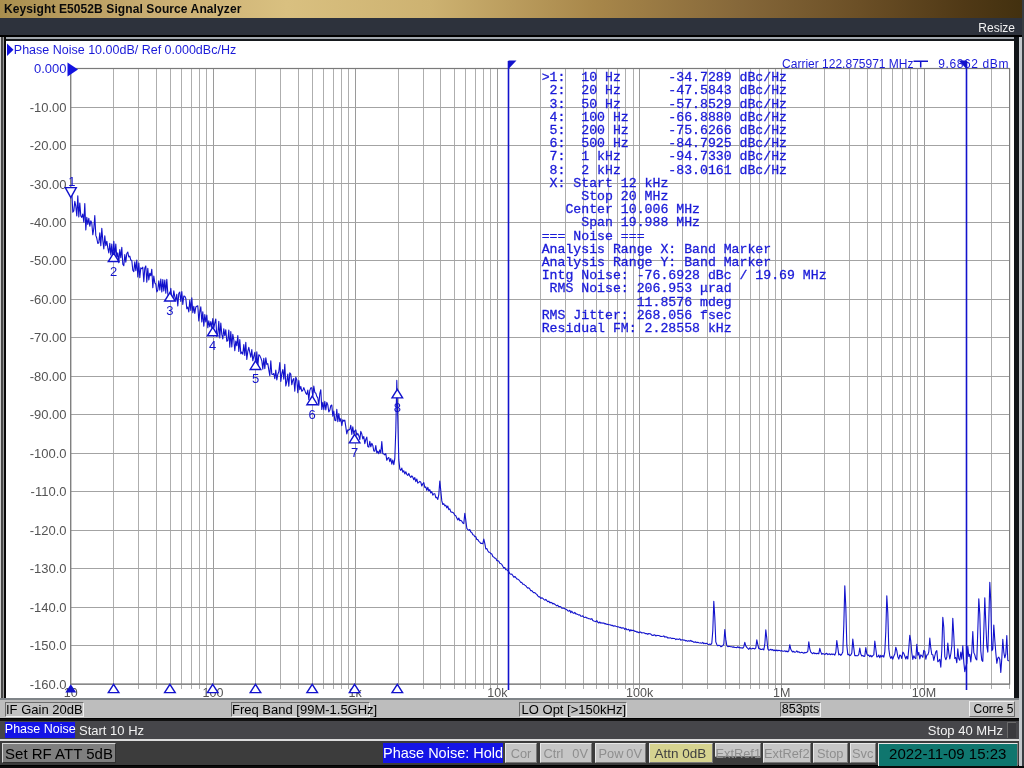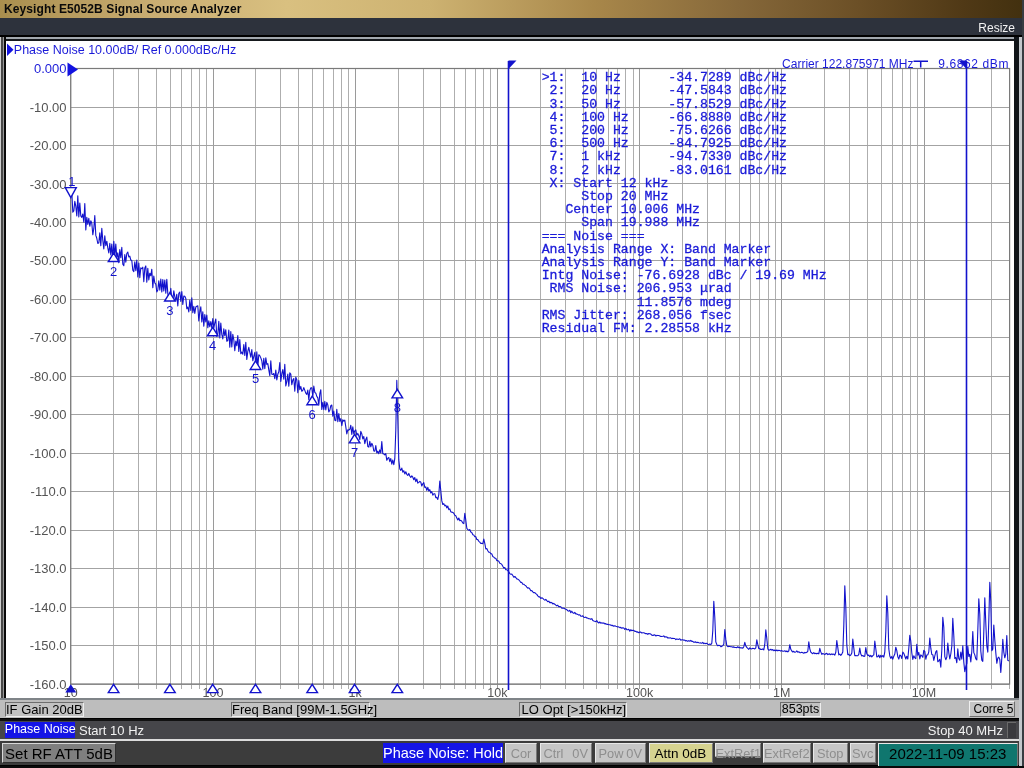--- a/index.html
+++ b/index.html
@@ -42,21 +42,21 @@
   <div class="abs" style="left:383px;top:1.7px;width:120px;height:20.5px;background:#1414e6;color:#fff;font-size:14.5px;text-align:center;line-height:20px;white-space:nowrap">Phase Noise: Hold</div>
   <div class="abs" style="left:505px;top:1.7px;width:32px;height:20.5px;background:#c6c6c6;border:1px solid #e8e8e8;border-bottom-color:#777;border-right-color:#777;color:#8e8e8e;font-size:12.8px;text-align:center;line-height:19.5px;white-space:nowrap">Cor</div>
   <div class="abs" style="left:539.5px;top:1.7px;width:52.5px;height:20.5px;background:#c6c6c6;border:1px solid #e8e8e8;border-bottom-color:#777;border-right-color:#777;color:#8e8e8e;font-size:12.8px;line-height:19.5px">
       <span style="position:absolute;left:3px">Ctrl</span>
       <span style="position:absolute;right:3px">0V</span>
     </div>
   <div class="abs" style="left:594.5px;top:1.7px;width:51.5px;height:20.5px;background:#c6c6c6;border:1px solid #e8e8e8;border-bottom-color:#777;border-right-color:#777;color:#8e8e8e;font-size:12.8px;line-height:19.5px">
       <span style="position:absolute;left:3px">Pow</span>
       <span style="position:absolute;right:3px">0V</span>
     </div>
-  <div class="abs" style="left:648.5px;top:1.7px;width:64px;height:20.5px;background:#d6d390;border:1px solid #e8e8e8;border-bottom-color:#777;border-right-color:#777;color:#000000;font-size:13.5px;text-align:center;line-height:19px;white-space:nowrap">Attn 0dB</div>
+  <div class="abs" style="left:648.5px;top:1.7px;width:64px;height:20.5px;background:#d6d390;border:1px solid #e8e8e8;border-bottom-color:#777;border-right-color:#777;color:#404040;font-size:13.5px;text-align:center;line-height:19px;white-space:nowrap">Attn 0dB</div>
   <div class="abs" style="left:714.5px;top:1.7px;width:46px;height:14px;background:#c6c6c6;border:1px solid #e8e8e8;border-bottom-color:#777;border-right-color:#777;color:#8e8e8e;font-size:12.8px;text-align:center;line-height:19.5px;white-space:nowrap">ExtRef1</div>
   <div class="abs" style="left:762.5px;top:1.7px;width:48.5px;height:20.5px;background:#c6c6c6;border:1px solid #e8e8e8;border-bottom-color:#777;border-right-color:#777;color:#8e8e8e;font-size:12.8px;text-align:center;line-height:19.5px;white-space:nowrap">ExtRef2</div>
   <div class="abs" style="left:813px;top:1.7px;width:34.5px;height:20.5px;background:#c6c6c6;border:1px solid #e8e8e8;border-bottom-color:#777;border-right-color:#777;color:#8e8e8e;font-size:12.8px;text-align:center;line-height:19.5px;white-space:nowrap">Stop</div>
   <div class="abs" style="left:849.5px;top:1.7px;width:26.5px;height:20.5px;background:#c6c6c6;border:1px solid #e8e8e8;border-bottom-color:#777;border-right-color:#777;color:#8e8e8e;font-size:12.8px;text-align:center;line-height:19.5px;white-space:nowrap">Svc</div>
   <div class="abs" style="left:878px;top:1.7px;width:139.5px;height:32px;background:#0f766e;border:1px solid #e8e8e8;border-bottom-color:#777;border-right-color:#777;color:#000;font-size:15px;text-align:center;line-height:19px;white-space:nowrap">2022-11-09 15:23</div>
 </div>
 <div class="abs" style="left:0;top:765.5px;width:1024px;height:2.5px;background:#0a0a0a"></div>
 <svg width="1024" height="768" viewBox="0 0 1024 768" style="position:absolute;left:0;top:0" font-family="Liberation Sans, sans-serif">
 <g shape-rendering="crispEdges">
       <line x1="70.8" y1="68.5" x2="70.8" y2="688.5" stroke="#9a9a9a" stroke-width="1"></line>

